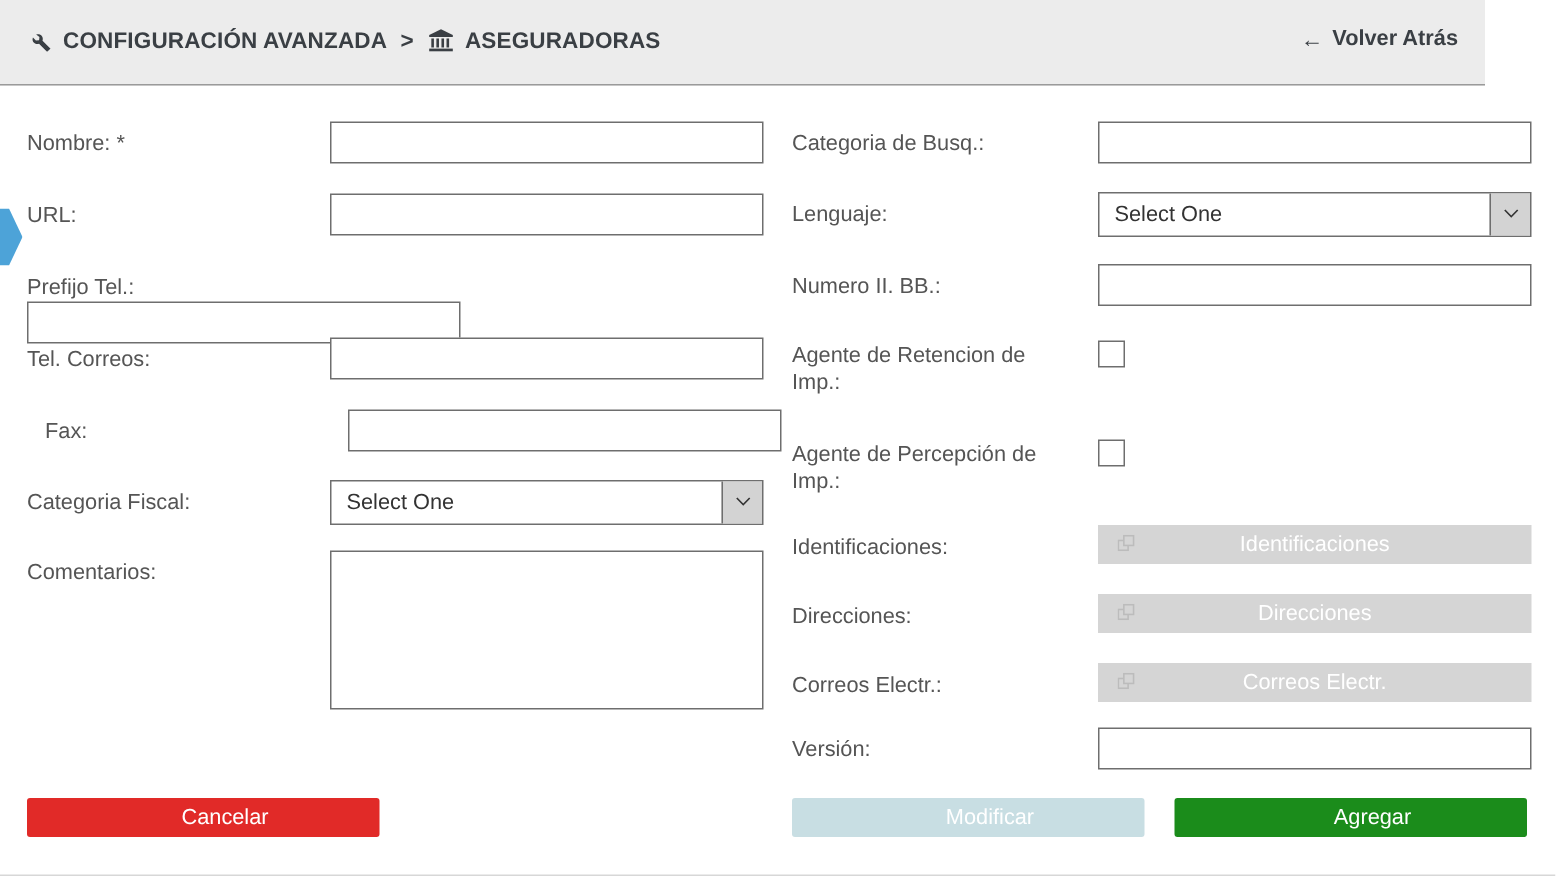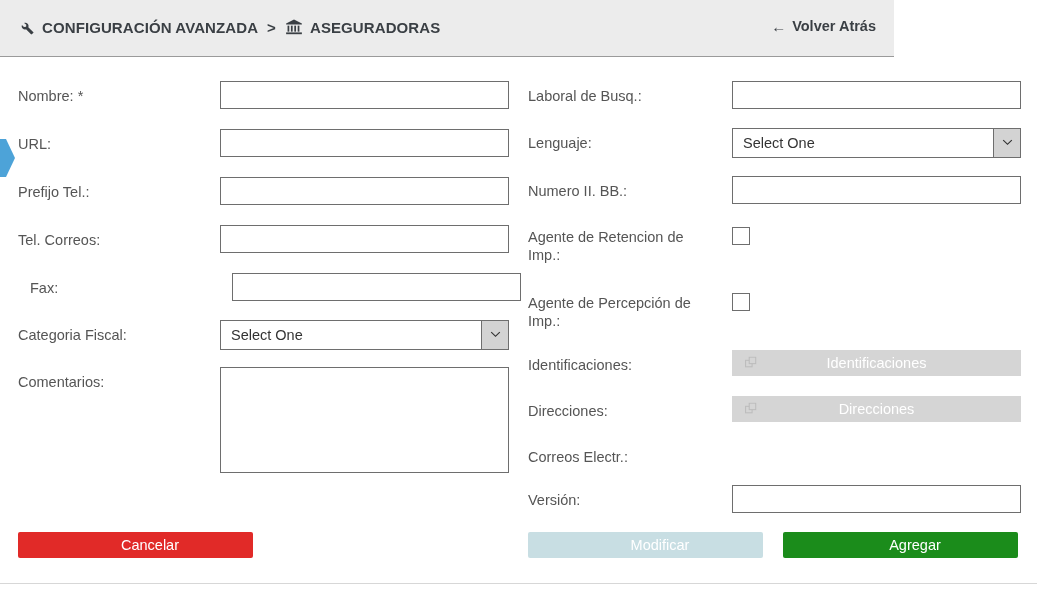--- a/index.html
+++ b/index.html
@@ -13,21 +13,21 @@
     font-family: "Liberation Sans", sans-serif;
     color: #555555;
     overflow: hidden;
     position: relative;
   }
 
   
   .topbar {
     position: absolute;
     left: 0; top: 0;
-    width: 894px;
+    width: 990px;
     height: 57px;
     background: #ececec;
     border-bottom: 1px solid #9a9a9a;
     box-sizing: border-box;
   }
   .crumb {
     position: absolute;
     left: 18px;
     top: 18px;
     display: flex;
@@ -265,21 +265,21 @@
     <div class="row" style="left:18px; top:24px;">
       <div class="lbl" style="width:202px;">Nombre: *</div>
       <input class="txt w-left" type="text" placeholder="" style="">
     </div>
 
     <div class="row" style="left:18px; top:72px;">
       <div class="lbl" style="width:202px;">URL:</div>
       <input class="txt w-left" type="text" placeholder="" style="">
     </div>
 
-    <div class="row" style="left:18px; top:120px;">
+    <div class="row" style="left:18px; top:120px;flex-direction:column;">
       <div class="lbl" style="width:202px;">Prefijo Tel.:</div>
       <input class="txt w-left" type="text" placeholder="" style="">
     </div>
 
     <div class="row" style="left:18px; top:168px;">
       <div class="lbl" style="width:202px;">Tel. Correos:</div>
       <input class="txt w-left" type="text" placeholder="" style="">
     </div>
 
     <div class="row" style="left:18px; top:216px;margin-left:12px;">
@@ -301,21 +301,21 @@
 
     <div class="row" style="left:18px; top:310px;">
       <div class="lbl" style="width:202px;">Comentarios:</div>
       <textarea class="area" placeholder="" style=""></textarea>
     </div>
   </div>
 
   <div class="col col-right">
 
     <div class="row" style="left:10px; top:24px;">
-      <div class="lbl" style="width:204px;">Laboral de Busq.:</div>
+      <div class="lbl" style="width:204px;">Categoria de Busq.:</div>
       <input class="txt w-right" type="text" placeholder="" style="">
     </div>
 
     <div class="row" style="left:10px; top:71px;">
       <div class="lbl" style="width:204px;">Lenguaje:</div>
       <div class="sel">
         <div class="val">Select One</div>
         <div class="caret">
           <svg class="ico" width="11" height="8" viewBox="0 0 11 8" aria-hidden="true">
             <path fill="#333333" d="M0.8 1.4 L5.5 6.1 L10.2 1.4 L9.4 0.7 L5.5 4.6 L1.6 0.7 z"></path>
@@ -362,20 +362,29 @@
             <rect x="0.7" y="4.7" width="8" height="8" fill="none" stroke="#a8a8a8" stroke-width="1.3"></rect>
             <rect x="5.2" y="0.8" width="8" height="8" fill="#d5d5d5" stroke="#a8a8a8" stroke-width="1.3"></rect>
           </svg>
         </span>
         <span>Direcciones</span>
       </div>
     </div>
 
     <div class="row" style="left:10px; top:385px;">
       <div class="lbl" style="width:204px;">Correos Electr.:</div>
+      <div class="gbtn">
+        <span class="gico">
+          <svg class="ico" width="13" height="13" viewBox="0 0 16 16" aria-hidden="true">
+            <rect x="0.7" y="4.7" width="8" height="8" fill="none" stroke="#a8a8a8" stroke-width="1.3"></rect>
+            <rect x="5.2" y="0.8" width="8" height="8" fill="#d5d5d5" stroke="#a8a8a8" stroke-width="1.3"></rect>
+          </svg>
+        </span>
+        <span>Correos Electr.</span>
+      </div>
     </div>
 
     <div class="row" style="left:10px; top:428px;">
       <div class="lbl" style="width:204px;">Versión:</div>
       <input class="txt w-right" type="text" placeholder="" style="">
     </div>
   </div>
 </div>
 
 <div class="actions">

